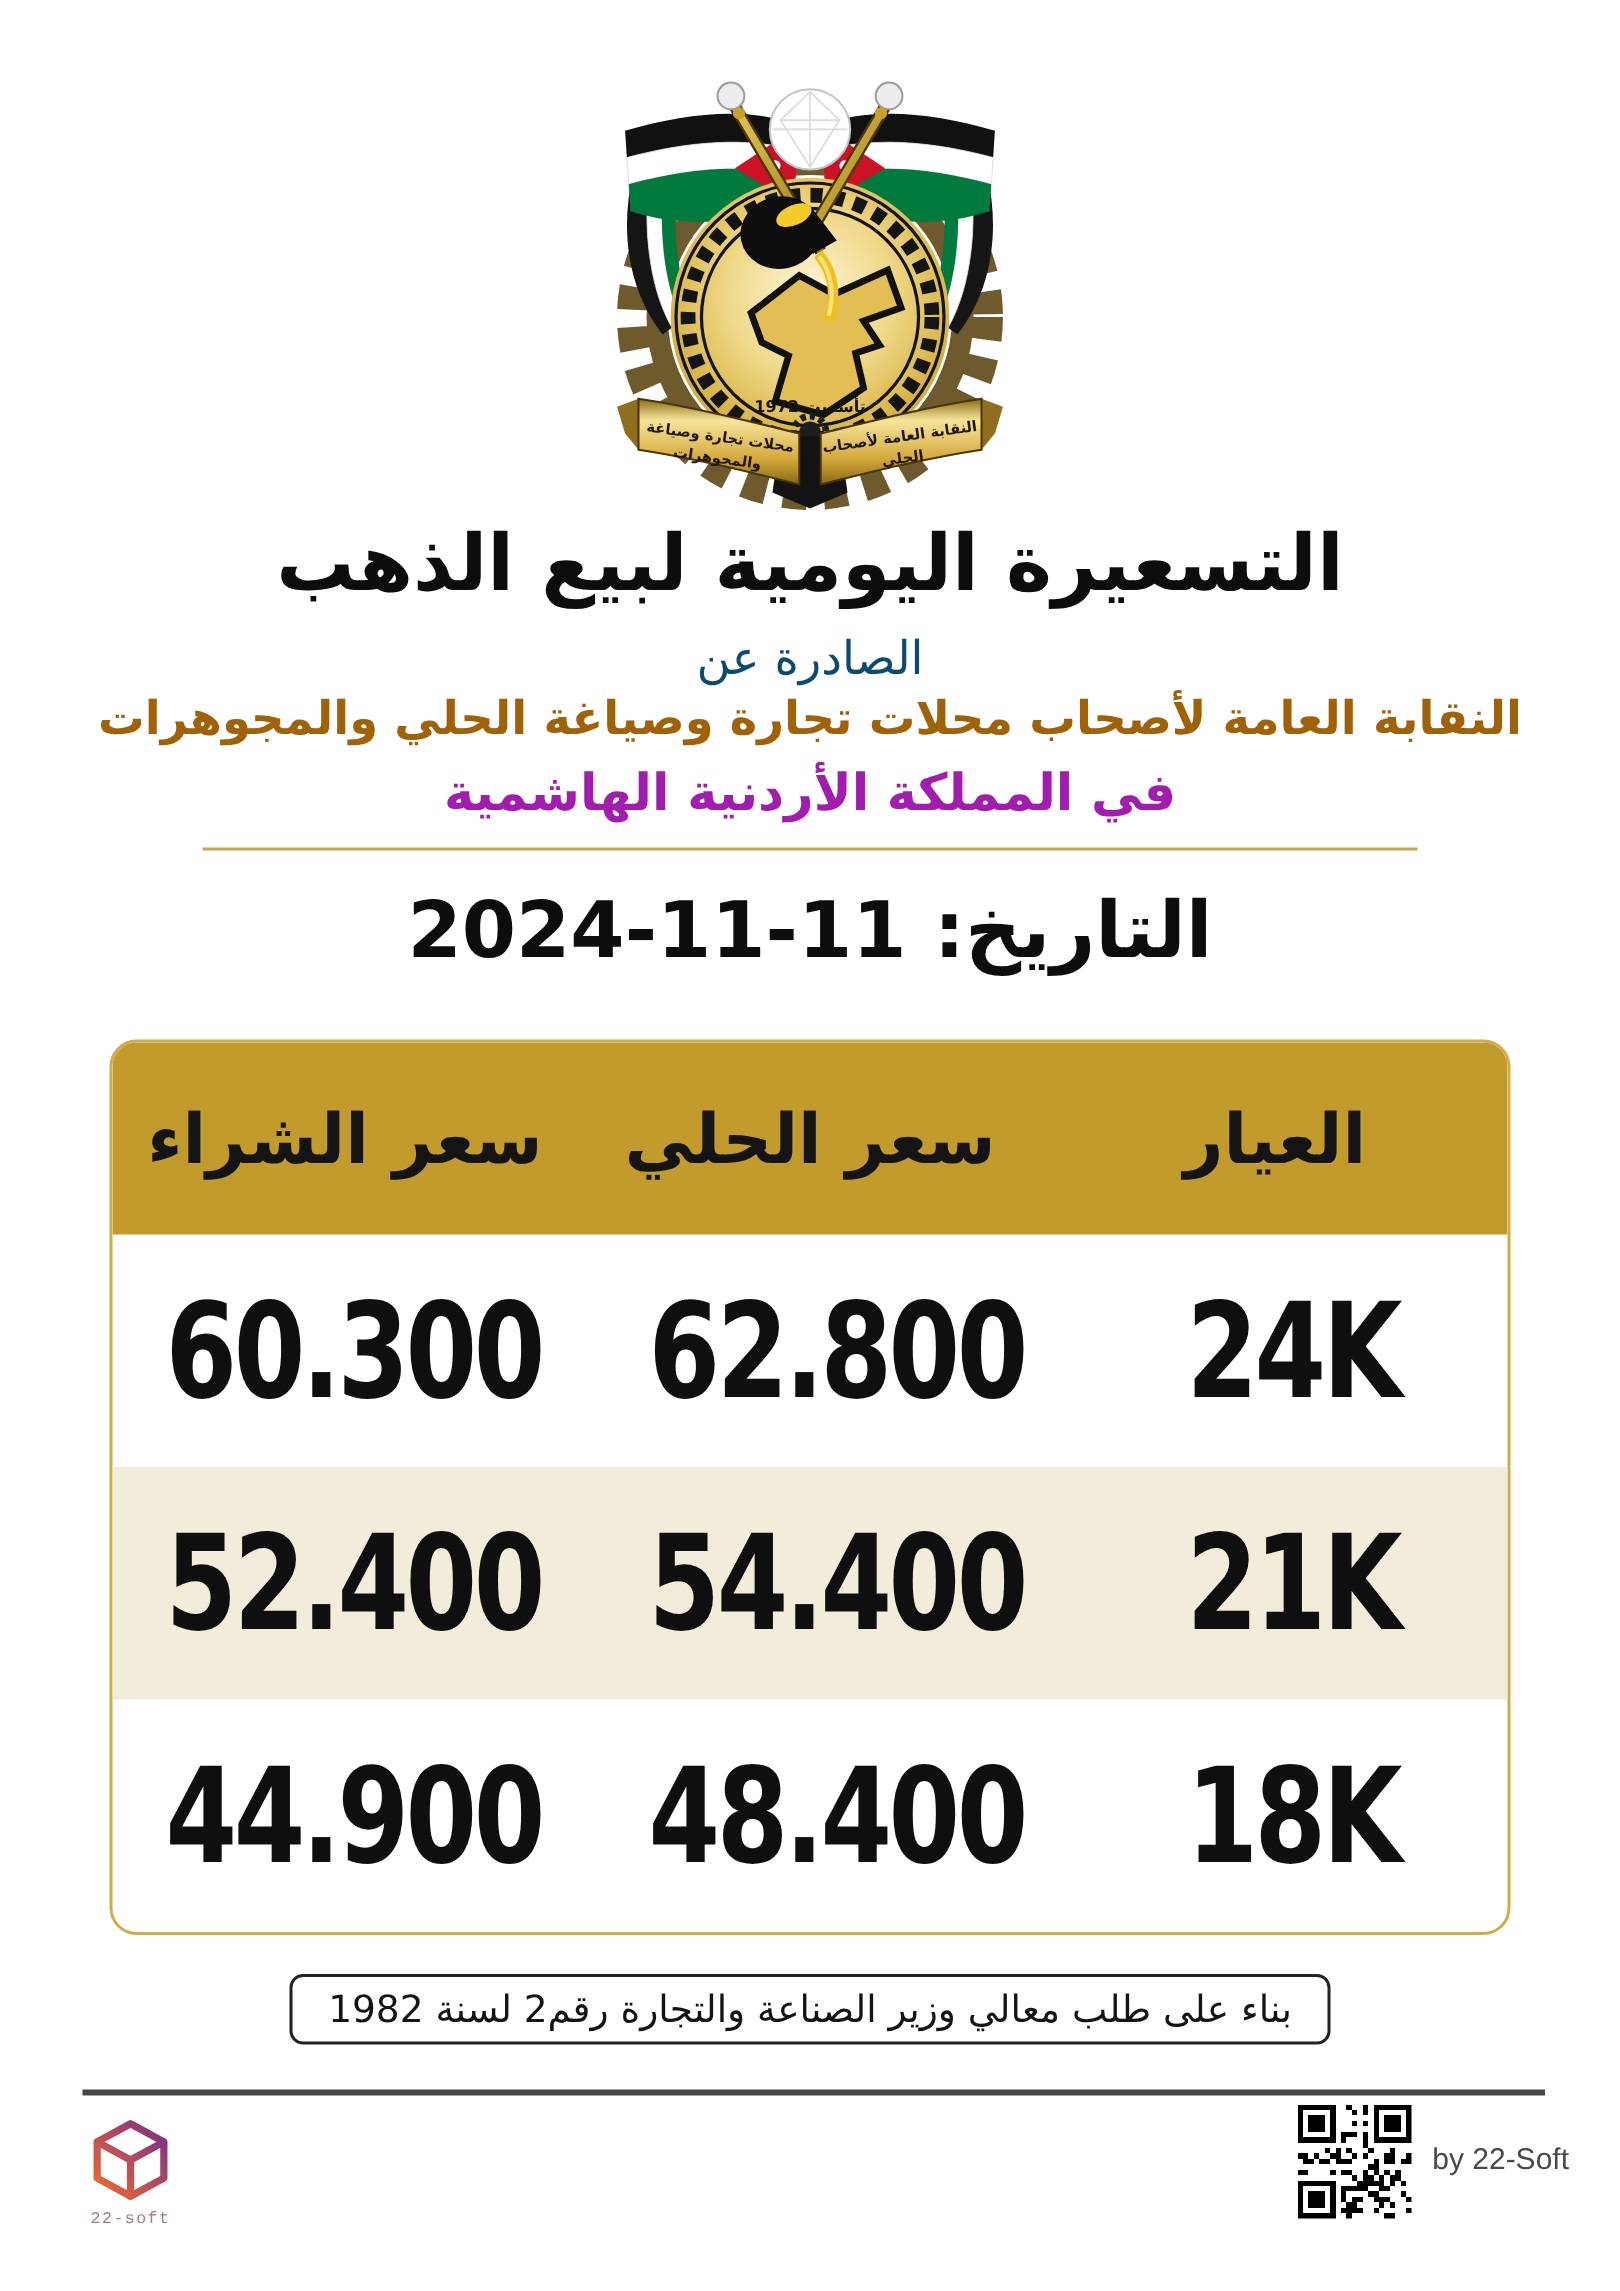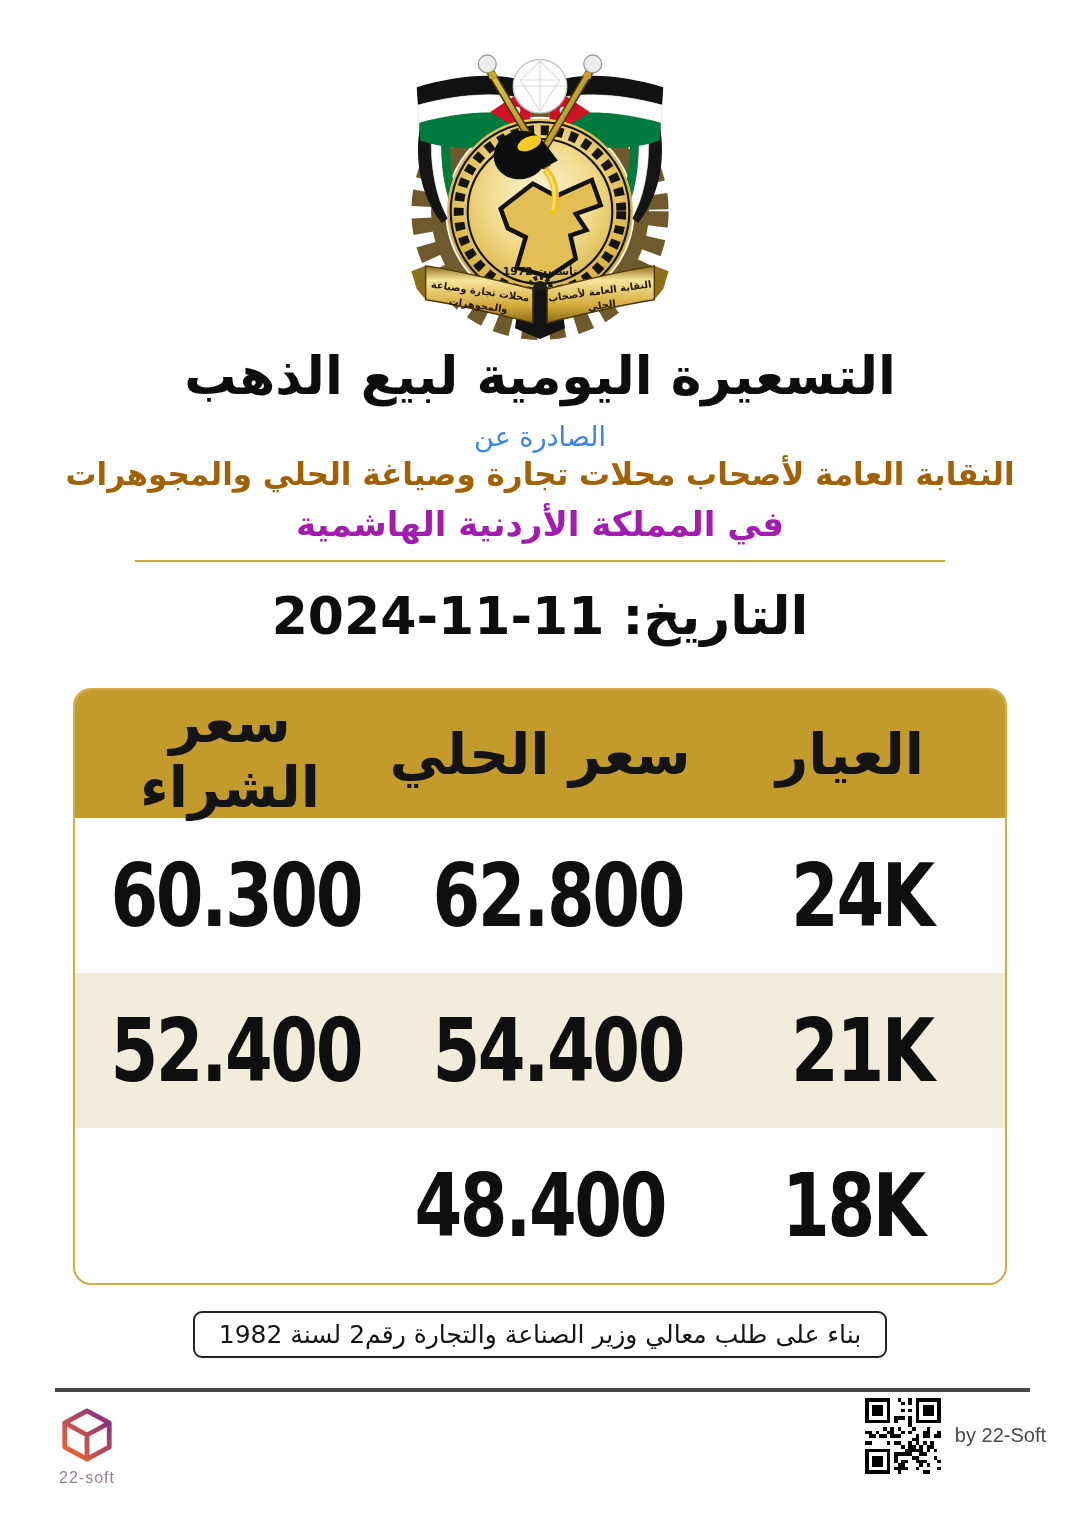--- a/index.html
+++ b/index.html
@@ -3,49 +3,49 @@
 <meta charset="utf-8">
 <style>
   html,body{margin:0;padding:0;background:#fff;}
   .page{
     position:relative;width:1080px;height:1527px;background:#ffffff;
     font-family:"DejaVu Sans",sans-serif;direction:rtl;overflow:hidden;color:#111;
   }
   .logo-wrap{padding-top:37px;text-align:center;}
   .logo-wrap svg{display:inline-block;}
   .title{margin-top:2px;text-align:center;font-size:52px;font-weight:bold;line-height:1.15;color:#0d0d0d;}
-  .issued{margin-top:14px;text-align:center;font-size:27px;color:#3b82f6;}
+  .issued{margin-top:14px;text-align:center;font-size:31px;color:#0c4a6e;}
   .org{margin-top:4px;text-align:center;font-size:31px;font-weight:bold;color:#a16207;}
   .country{margin-top:12px;text-align:center;font-size:34px;font-weight:bold;color:#a21caf;}
   .gold-line{margin:16px auto 0 auto;width:810px;height:2px;background:#C9A84C;}
   .date{margin-top:24px;text-align:center;font-size:52px;font-weight:bold;color:#0d0d0d;letter-spacing:-1px;}
   .price-table{
     margin:42px auto 0 auto;width:930px;border:2px solid #D2AC45;border-radius:18px;
     overflow:hidden;background:#fff;
   }
   .thead{
     display:grid;grid-template-columns:1fr 1fr 1fr;background:#C29B2C;height:128px;align-items:center;
   }
-  .thead .cell{font-size:56px;font-weight:bold;color:#141414;text-align:center;}
+  .thead .cell{font-size:46px;font-weight:bold;color:#141414;text-align:center;}
   .trow{display:grid;grid-template-columns:1fr 1fr 1fr;height:155px;align-items:center;}
   .trow.cream{background:#F2EDDA;}
   .trow .cell{text-align:center;}
   .num{
     display:inline-block;font-size:88px;font-weight:bold;color:#0f0f0f;
     transform:scaleX(0.78);letter-spacing:-3px;white-space:nowrap;direction:ltr;
   }
   .note-wrap{margin-top:26px;text-align:center;}
   .note{
     display:inline-block;border:2px solid #222;border-radius:9px;padding:7px 24px;
     font-size:25px;color:#141414;background:#fff;
   }
   .bottom-divider{margin:30px 50px 0 55px;height:4px;background:#474747;direction:ltr;}
   .bottom{position:relative;height:120px;direction:ltr;}
   .brand{position:absolute;left:58px;top:14px;text-align:center;}
-  .brand-name{font-size:16px;color:#9b7b92;letter-spacing:1px;margin-top:1px;font-family:Liberation Sans, sans-serif;}
+  .brand-name{font-size:11px;color:#9b7b92;letter-spacing:1px;margin-top:1px;font-family:Liberation Mono, monospace;}
   .credit-group{position:absolute;right:34px;top:6px;display:flex;align-items:center;gap:14px;}
   .credit{font-size:20px;color:#4a4a4a;font-family:"Liberation Sans",sans-serif;}
   .rib-text{font-family:"DejaVu Sans",sans-serif;font-weight:bold;fill:#201600;}
 </style>
 </head>
 <body>
 
 <div class="page">
 
   <div class="logo-wrap">
@@ -167,20 +167,21 @@
       <div class="cell"><span class="num">60.300</span></div>
     </div>
     <div class="trow cream">
       <div class="cell"><span class="num">21K</span></div>
       <div class="cell"><span class="num">54.400</span></div>
       <div class="cell"><span class="num">52.400</span></div>
     </div>
     <div class="trow">
       <div class="cell"><span class="num">18K</span></div>
       <div class="cell"><span class="num">48.400</span></div>
+      <div class="cell"><span class="num">44.900</span></div>
     </div>
   </div>
 
   <div class="note-wrap">
     <div class="note">بناء على طلب معالي وزير الصناعة والتجارة رقم2 لسنة 1982</div>
   </div>
 
   <div class="bottom-divider"></div>
 
   <div class="bottom">

